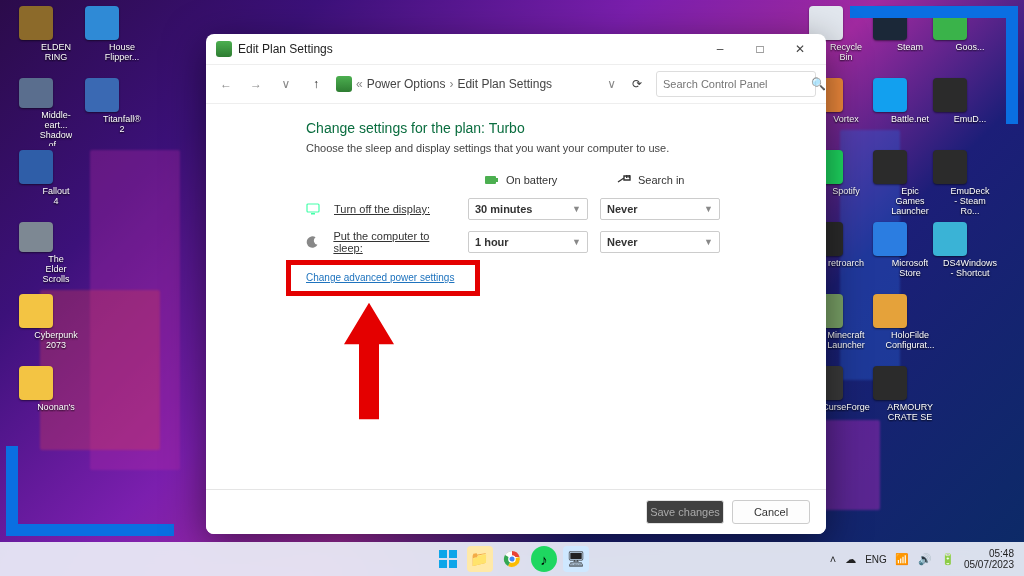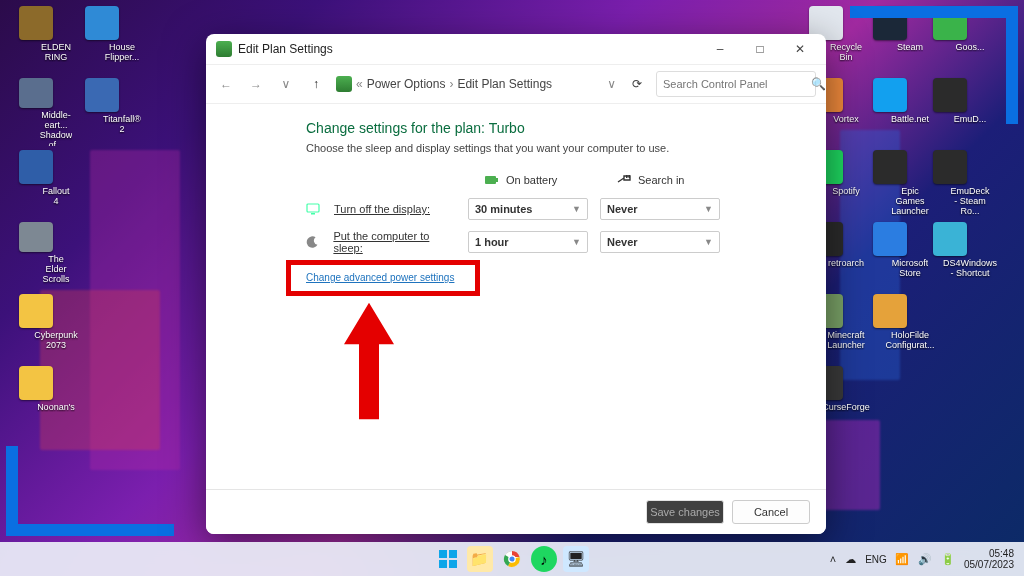--- a/index.html
+++ b/index.html
@@ -194,20 +194,24 @@
         <div class="glyph" style="background: rgb(43, 43, 43);"></div>
         <div class="label">Epic Games Launcher</div>
       </div>
       <div class="icon">
         <div class="glyph" style="background: rgb(43, 125, 225);"></div>
         <div class="label">Microsoft Store</div>
       </div>
       <div class="icon">
         <div class="glyph" style="background: rgb(229, 162, 58);"></div>
         <div class="label">HoloFilde Configurat...</div>
+      </div>
+      <div class="icon">
+        <div class="glyph" style="background: rgb(43, 43, 43);"></div>
+        <div class="label">ARMOURY CRATE SE</div>
       </div>
     </div>
   <div class="col col-right2" id="col-right2">
       <div class="icon">
         <div class="glyph" style="background: rgb(58, 179, 74);"></div>
         <div class="label">Goos...</div>
       </div>
       <div class="icon">
         <div class="glyph" style="background: rgb(43, 43, 43);"></div>
         <div class="label">EmuD...</div>

